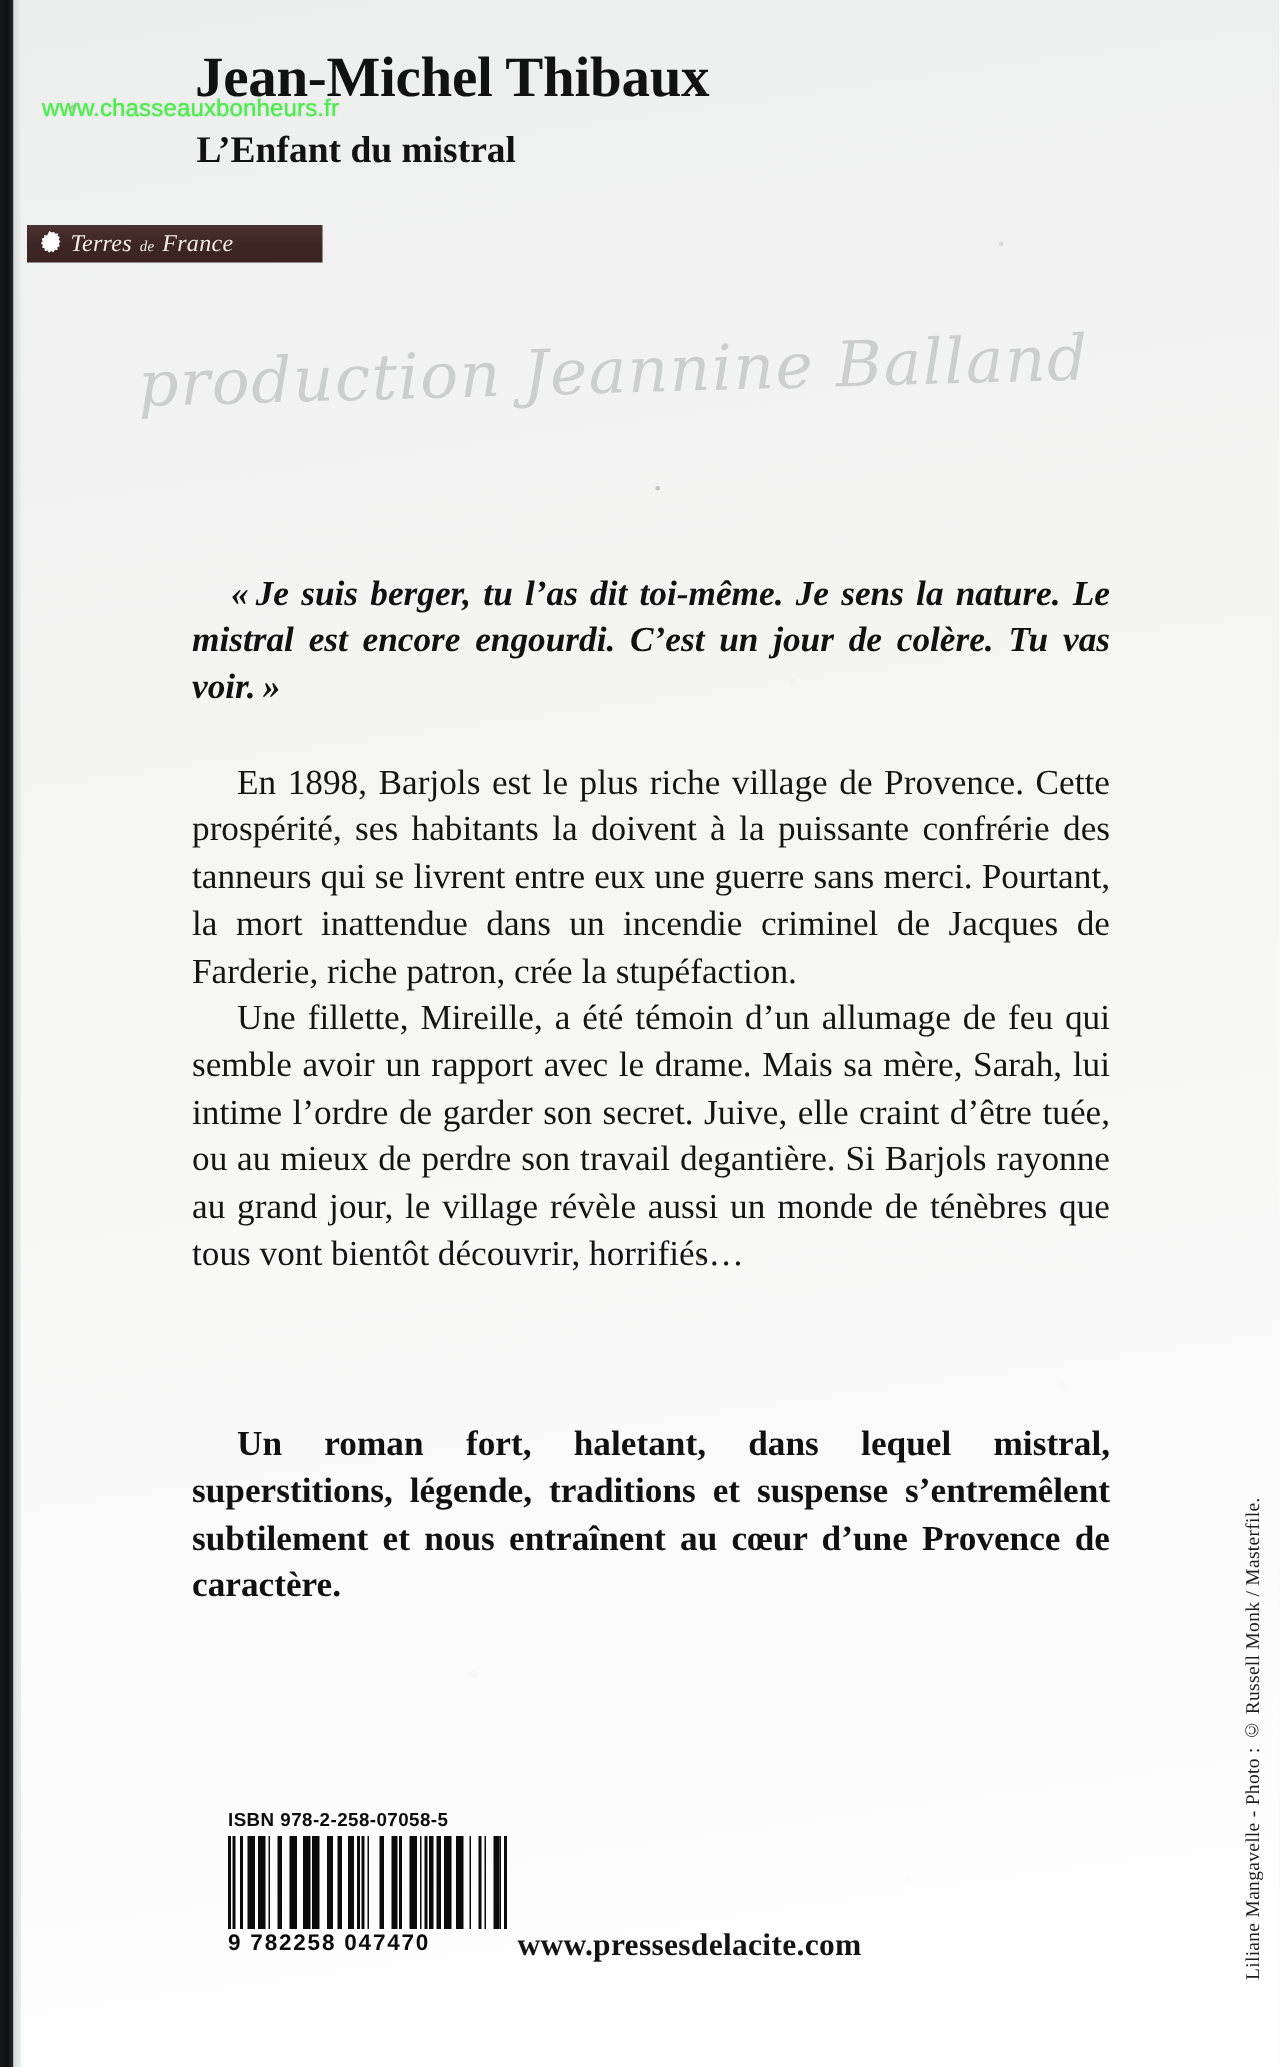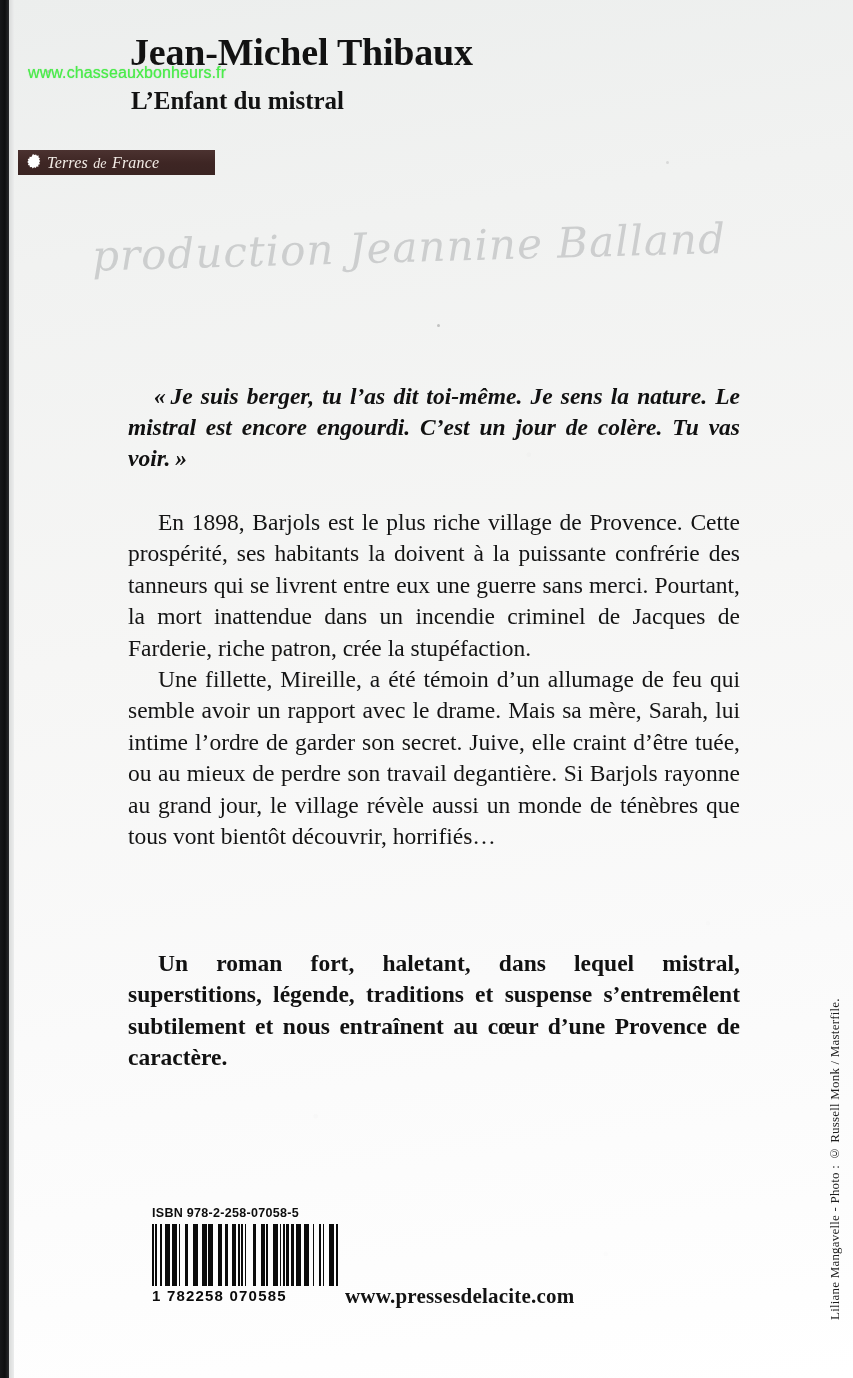--- a/index.html
+++ b/index.html
@@ -102,21 +102,21 @@
   }
   .collection-label {
     font-family: "Liberation Serif", serif;
     font-style: italic;
     font-size: 16px;
     color: #f2ece6;
     letter-spacing: .2px;
     white-space: nowrap;
   }
   .collection-label .small {
-    font-size: 14px;
+    font-size: 10px;
     padding: 0 1px;
   }
 
   
   .handwriting {
     position: absolute;
     left: 92px;
     top: 222px;
     width: 690px;
     font-family: "DejaVu Serif", serif;
@@ -359,19 +359,19 @@
         <span class="w0" style="width: 4.98214px;"></span>
         <span style="width: 1.66071px;"></span>
         <span class="w0" style="width: 1.66071px;"></span>
         <span style="width: 1.66071px;"></span>
         <span class="w0" style="width: 4.98214px;"></span>
         <span style="width: 3.32143px;"></span>
         <span style="width: 1.66071px;"></span>
         <span class="w0" style="width: 1.66071px;"></span>
         <span style="width: 1.66071px;"></span>
       </div>
-    <div class="barcode-digits">1 782258 070585</div>
+    <div class="barcode-digits">9 782258 047470</div>
   </div>
 
   <div class="publisher-url">www.pressesdelacite.com</div>
 
 
 </div>
 
 </body></html>

